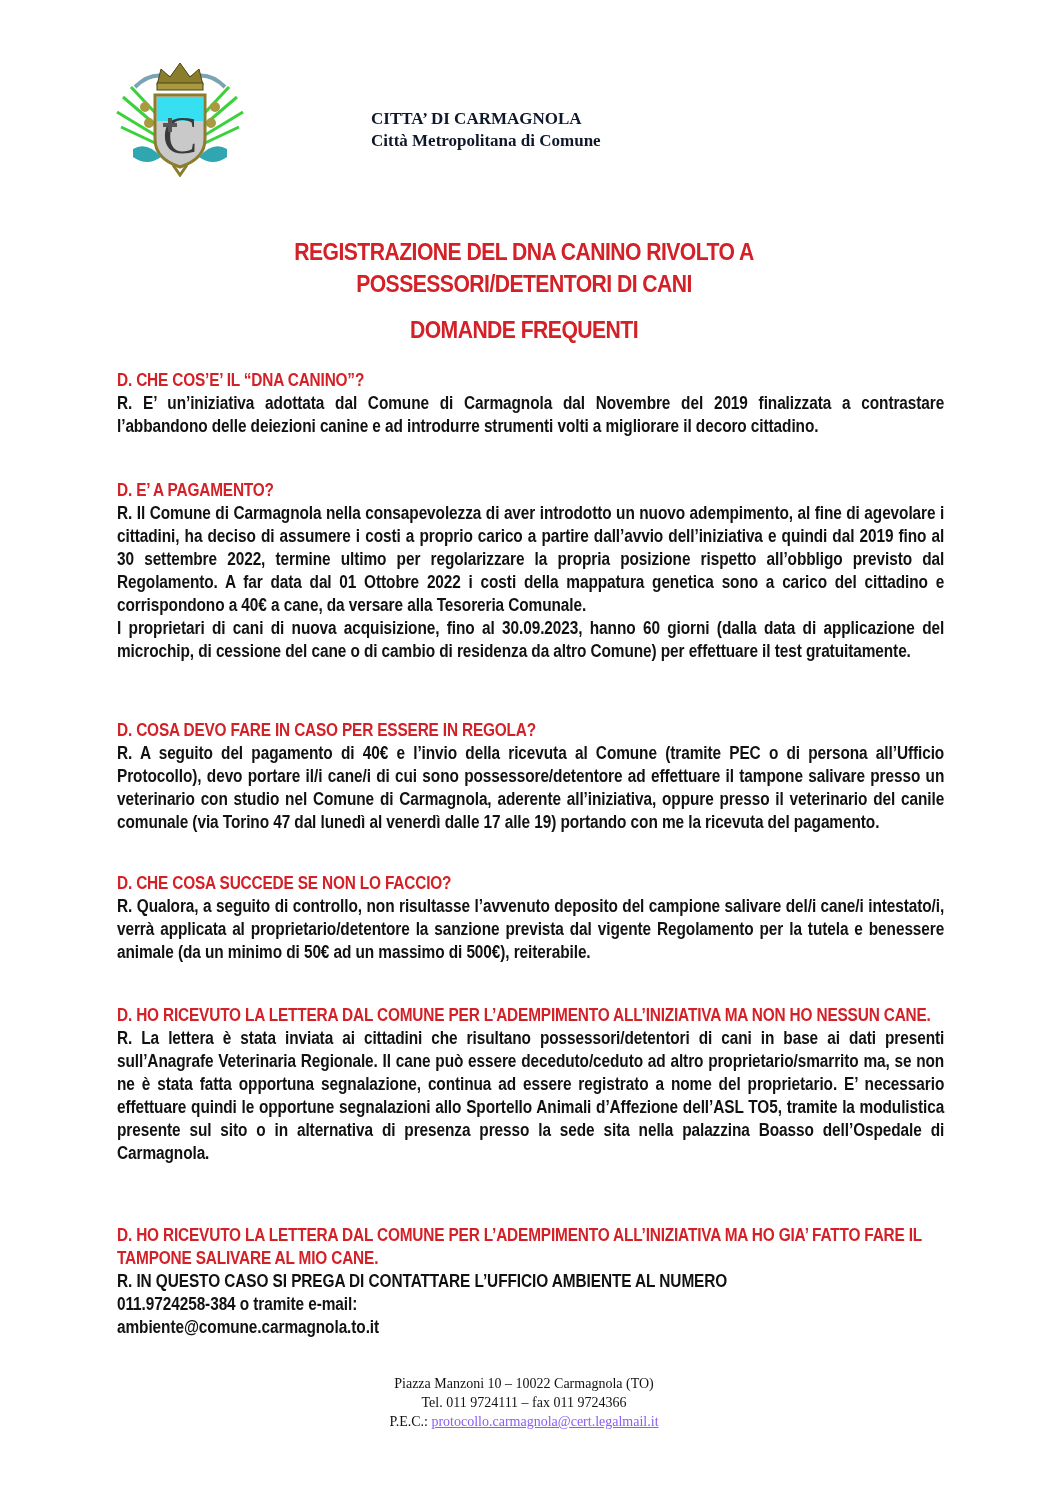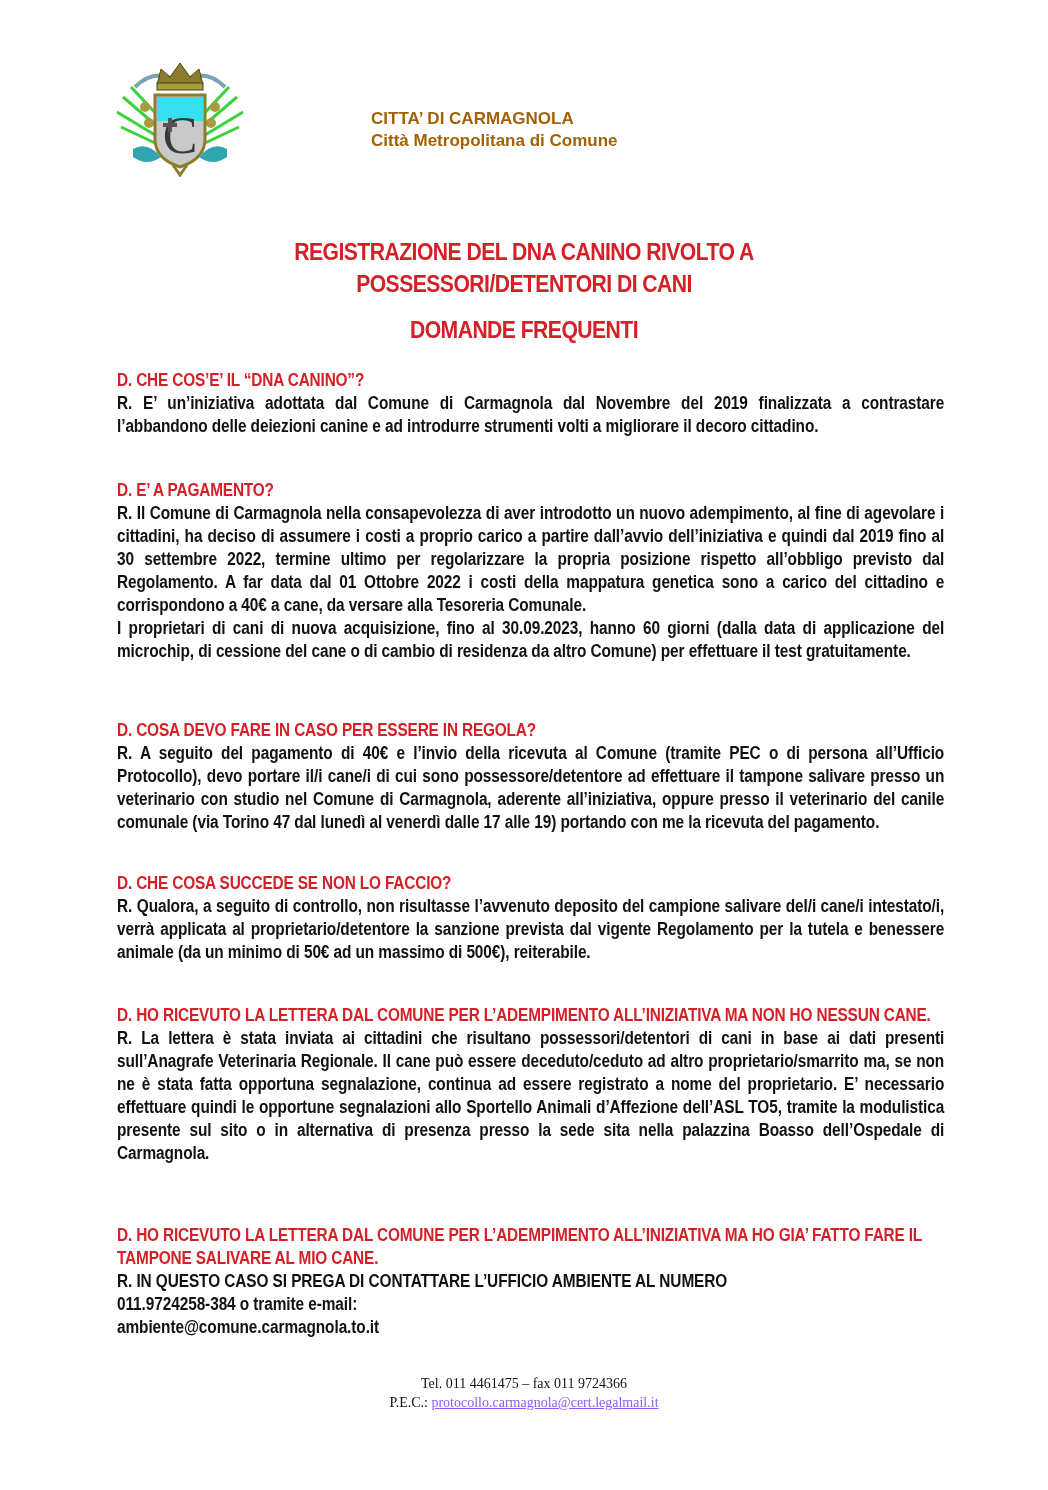--- a/index.html
+++ b/index.html
@@ -1,21 +1,21 @@
 <!DOCTYPE html>
 <html><head>
 <meta charset="utf-8">
 <style>
   html, body { margin: 0; padding: 0; background: #ffffff; }
   body { width: 1048px; height: 1490px; position: relative; overflow: hidden; }
   .page { position: absolute; left: 0; top: 0; width: 1048px; height: 1490px; }
 
   .crest { position: absolute; left: 113px; top: 57px; width: 134px; height: 120px; }
 
-  .header-block { position: absolute; left: 371px; top: 108px; font-family: Liberation Sans, sans-serif; font-weight: bold; color: #a16207; }
+  .header-block { position: absolute; left: 371px; top: 108px; font-family: Liberation Serif, serif; font-weight: bold; color: #0f172a; }
   .header-block div { font-size: 17px; line-height: 22px; }
 
   .main-title { position: absolute; left: 0; width: 1048px; top: 236px; text-align: center;
     font-family: "Liberation Sans", sans-serif; font-weight: bold; color: #d42027; font-size: 23px; line-height: 32px; letter-spacing: -0.6px; transform: scaleX(0.92); transform-origin: center; }
   .sub-title { position: absolute; left: 0; width: 1048px; top: 314px; text-align: center;
     font-family: "Liberation Sans", sans-serif; font-weight: bold; color: #d42027; font-size: 23px; line-height: 32px; letter-spacing: -0.6px; transform: scaleX(0.92); transform-origin: center; }
 
   .faq { position: absolute; left: 117px; width: 940px; font-family: "Liberation Sans", sans-serif; font-weight: bold; transform: scaleX(0.88); transform-origin: left top; }
   .faq .q { color: #d42027; font-size: 17.5px; line-height: 23px; letter-spacing: -0.2px; }
   .faq .a { color: #111; font-size: 17.5px; line-height: 23px; text-align: justify; letter-spacing: -0.1px; }
@@ -121,17 +121,18 @@
   <div class="faq" style="top:1224px;">
     <div class="q">D. HO RICEVUTO LA LETTERA DAL COMUNE PER L’ADEMPIMENTO ALL’INIZIATIVA MA HO GIA’ FATTO FARE IL TAMPONE SALIVARE AL MIO CANE.</div>
     <div class="a">
       <p>R. IN QUESTO CASO SI PREGA DI CONTATTARE L’UFFICIO AMBIENTE AL NUMERO</p>
       <p>011.9724258-384 o tramite e-mail:</p>
       <p>ambiente@comune.carmagnola.to.it</p>
     </div>
   </div>
 
   <div class="footer">
-    <div>Tel. 011 4461475 – fax 011 9724366</div>
+    <div>Piazza Manzoni 10 – 10022 Carmagnola (TO)</div>
+    <div>Tel. 011 9724111 – fax 011 9724366</div>
     <div><span>P.E.C.: </span><a>protocollo.carmagnola@cert.legalmail.it</a></div>
   </div>
 
 </div>
 
 </body></html>

